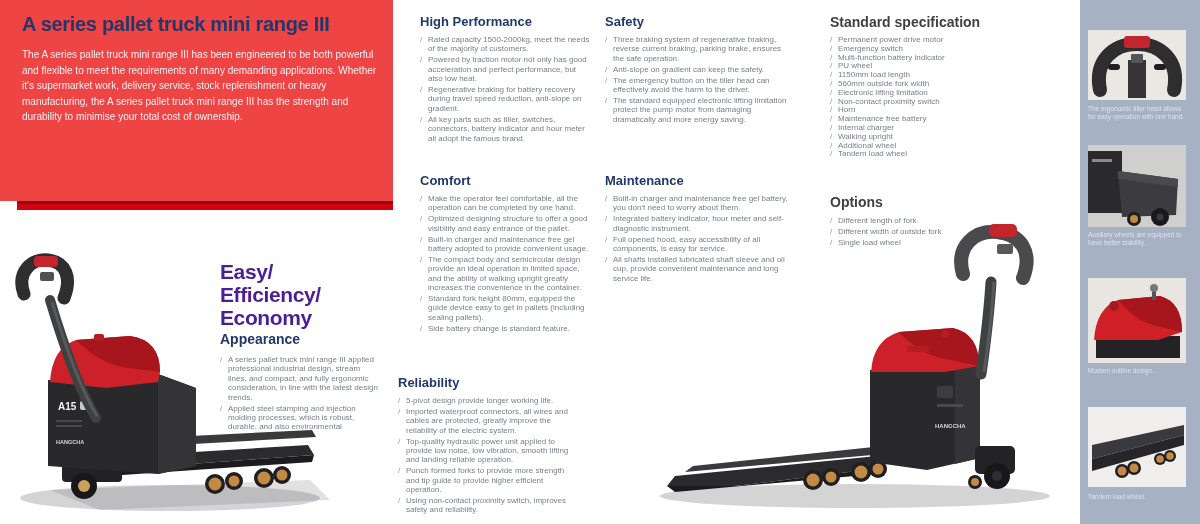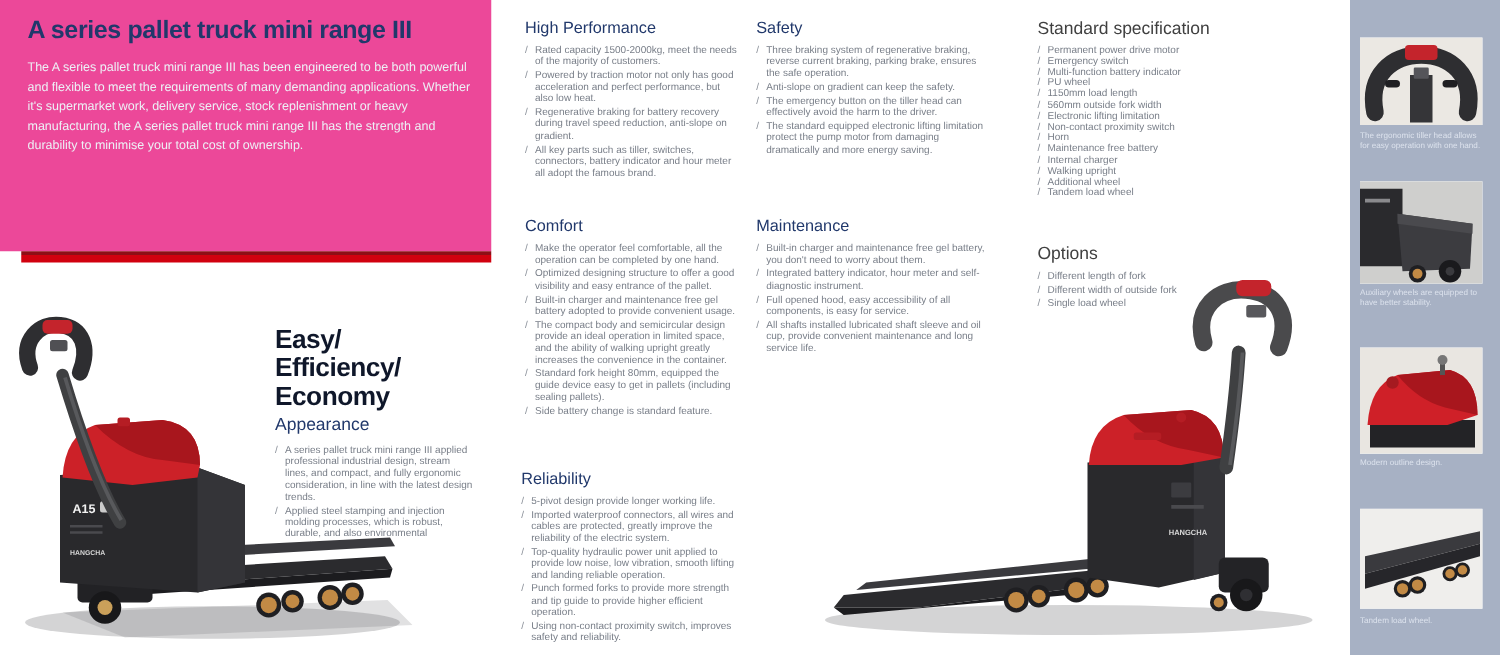--- a/index.html
+++ b/index.html
@@ -7,48 +7,48 @@
   body {
     position:relative; background:#ffffff; overflow:hidden;
     font-family:"Liberation Sans", sans-serif;
     -webkit-font-smoothing:antialiased;
   }
   .abs { position:absolute; }
 
   
   .hero {
     left:0; top:0; width:393px; height:201px;
-    background:#ec4899; padding:13px 22px 0 22px;
+    background:#ef4444; padding:13px 22px 0 22px;
   }
   .hero h1 { font-size:20px; font-weight:bold; color:#21386b; letter-spacing:-0.3px; }
   .hero p  { margin-top:11px; font-size:10px; line-height:15.6px; color:#edf0f6; width:356px; }
   .red-bar {
     left:17px; top:201px; width:376px; height:9px;
     background:linear-gradient(180deg,#8e0e16 0%,#8e0e16 30%,#d1010f 30%,#d1010f 100%);
   }
 
   
   .tagline { left:220px; top:260px; width:170px; }
-  .tagline-line { font-size:21px; line-height:23px; font-weight:bold; color:#0f172a; letter-spacing:-0.4px; }
-
-  .section h3 { font-size:13px; font-weight:normal; color:#21386b; margin-bottom:6px; }
+  .tagline-line { font-size:21px; line-height:23px; font-weight:bold; color:#4c1d95; letter-spacing:-0.4px; }
+
+  .section h3 { font-size:13px; font-weight:bold; color:#21386b; margin-bottom:6px; }
   .section h3.muted { color:#404040; font-size:14px; }
   .section ul { list-style:none; }
   .section li {
     position:relative; padding-left:8px; margin-bottom:1.5px;
     font-size:8px; line-height:9.4px; color:#787e88;
   }
   .section li::before { content:"/"; position:absolute; left:0; top:0; color:#8a9099; }
   .section.spec li { margin-bottom:0; line-height:8.8px; }
 
   .sec-appearance   { left:220px; top:331px; width:160px; }
   .sec-appearance h3{ font-size:14px; margin-bottom:8px; }
   .sec-highperf     { left:420px; top:14px;  width:172px; }
   .sec-comfort      { left:420px; top:173px; width:172px; }
-  .sec-reliability  { left:417px; top:375px; width:172px; }
+  .sec-reliability  { left:398px; top:375px; width:172px; }
   .sec-safety       { left:605px; top:14px;  width:186px; }
   .sec-maintenance  { left:605px; top:173px; width:186px; }
   .sec-spec         { left:830px; top:14px;  width:196px; }
   .sec-options      { left:830px; top:194px; width:196px; }
 
   
   .photo { pointer-events:none; }
   .photo-left  { left:10px;  top:248px; width:320px; height:272px; }
   .photo-right { left:645px; top:218px; width:435px; height:302px; }
 

